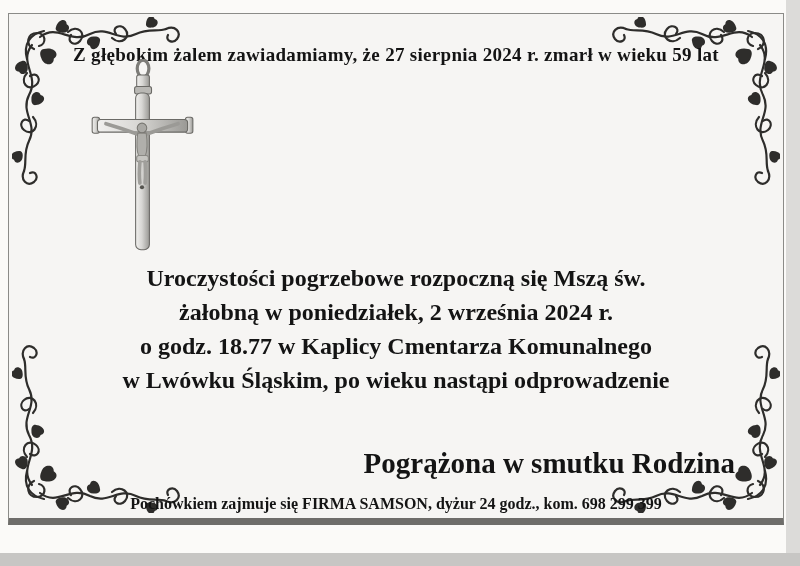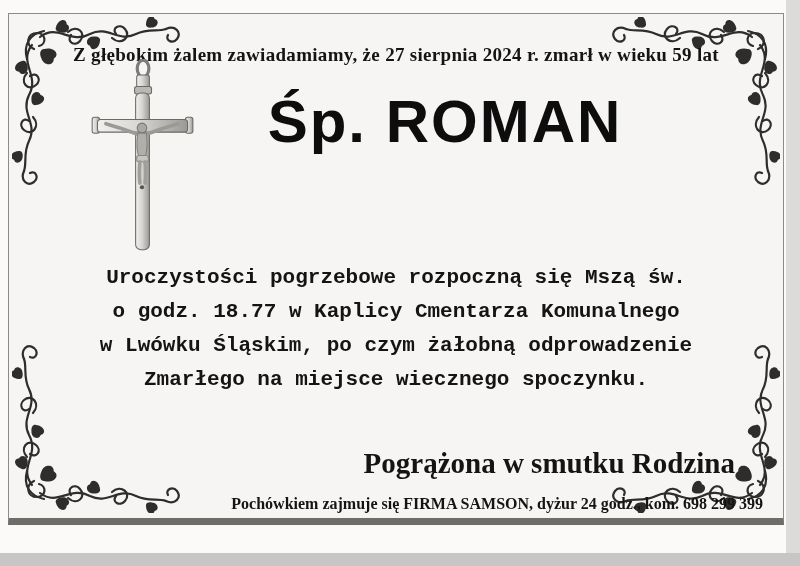--- a/index.html
+++ b/index.html
@@ -40,30 +40,29 @@
   .crucifix{position:absolute;left:80px;top:45px;width:106px;height:192px;}
   .names{
     position:absolute;top:64px;left:150px;right:52px;text-align:center;
     font-family:"Liberation Sans", sans-serif;font-weight:bold;color:#0d0d0d;
     font-size:60px;line-height:88px;white-space:nowrap;
   }
   .names .line1{letter-spacing:2px;}
   .names .line2{letter-spacing:3px;}
   .ceremony{
     position:absolute;top:247px;left:0;right:0;text-align:center;
-    font-weight:bold;font-size:21px;line-height:34px;color:var(--ink);
+    font-weight:bold;font-size:24px;line-height:34px;color:var(--ink);
     white-space:nowrap;
-    font-family:Liberation Mono, monospace;
   }
   .signature{
     position:absolute;top:433px;right:48px;
     font-weight:bold;font-size:29px;color:var(--ink);white-space:nowrap;
   }
   .agency{
-    position:absolute;top:479px;left:20px;right:20px;text-align:right;
+    position:absolute;top:479px;left:20px;right:20px;text-align:center;
     font-weight:bold;font-size:16px;line-height:21px;color:var(--ink);
     white-space:nowrap;
   }
 </style>
 </head>
 <body>
 
 <svg width="0" height="0" style="position:absolute" aria-hidden="true">
   <defs>
     <path id="vine-leaf" class="leafshape" d="M0 0 C 5 -7 13 -5 11 1 C 15 5 9 11 3 7 C -1 5 -2 2 0 0 Z"></path>
@@ -134,28 +133,27 @@
         <circle cx="50" cy="65" r="4.5" fill="#a9a8a4" stroke="#787772"></circle>
         <path d="M46 71 Q30 65 16 61 M54 71 Q70 65 84 61" stroke="#9b9a96" stroke-width="3.5" fill="none" stroke-linecap="round"></path>
         <path d="M46 70 q-2 14 1 22 q3 5 6 0 q3 -8 1 -22 z" fill="#b0afab" stroke="#82817c"></path>
         <rect x="45" y="91" width="11" height="6" rx="2" fill="#c6c5c1" stroke="#8a8984"></rect>
         <path d="M48 97 q-1 12 0 20 M53 97 q1 12 0 20" stroke="#a09f9b" stroke-width="3.5" fill="none" stroke-linecap="round"></path>
         <circle cx="50" cy="121" r="2" fill="#55544f"></circle>
       </svg>
     </div>
 
     <div class="names">
-      <div class="line1">Śp. ROMAN</div>
     </div>
 
     <div class="ceremony">
       <div>Uroczystości pogrzebowe rozpoczną się Mszą św.</div>
+      <div>żałobną w poniedziałek, 2 września 2024 r.</div>
       <div>o godz. 18.77 w Kaplicy Cmentarza Komunalnego</div>
-      <div>w Lwówku Śląskim, po czym żałobną odprowadzenie</div>
-      <div>Zmarłego na miejsce wiecznego spoczynku.</div>
+      <div>w Lwówku Śląskim, po wieku nastąpi odprowadzenie</div>
     </div>
 
     <div class="signature">Pogrążona w smutku Rodzina</div>
 
     <div class="agency">
       <div>Pochówkiem zajmuje się FIRMA SAMSON, dyżur 24 godz., kom. 698 299 399</div>
     </div>
 
   </div>
 </div>

